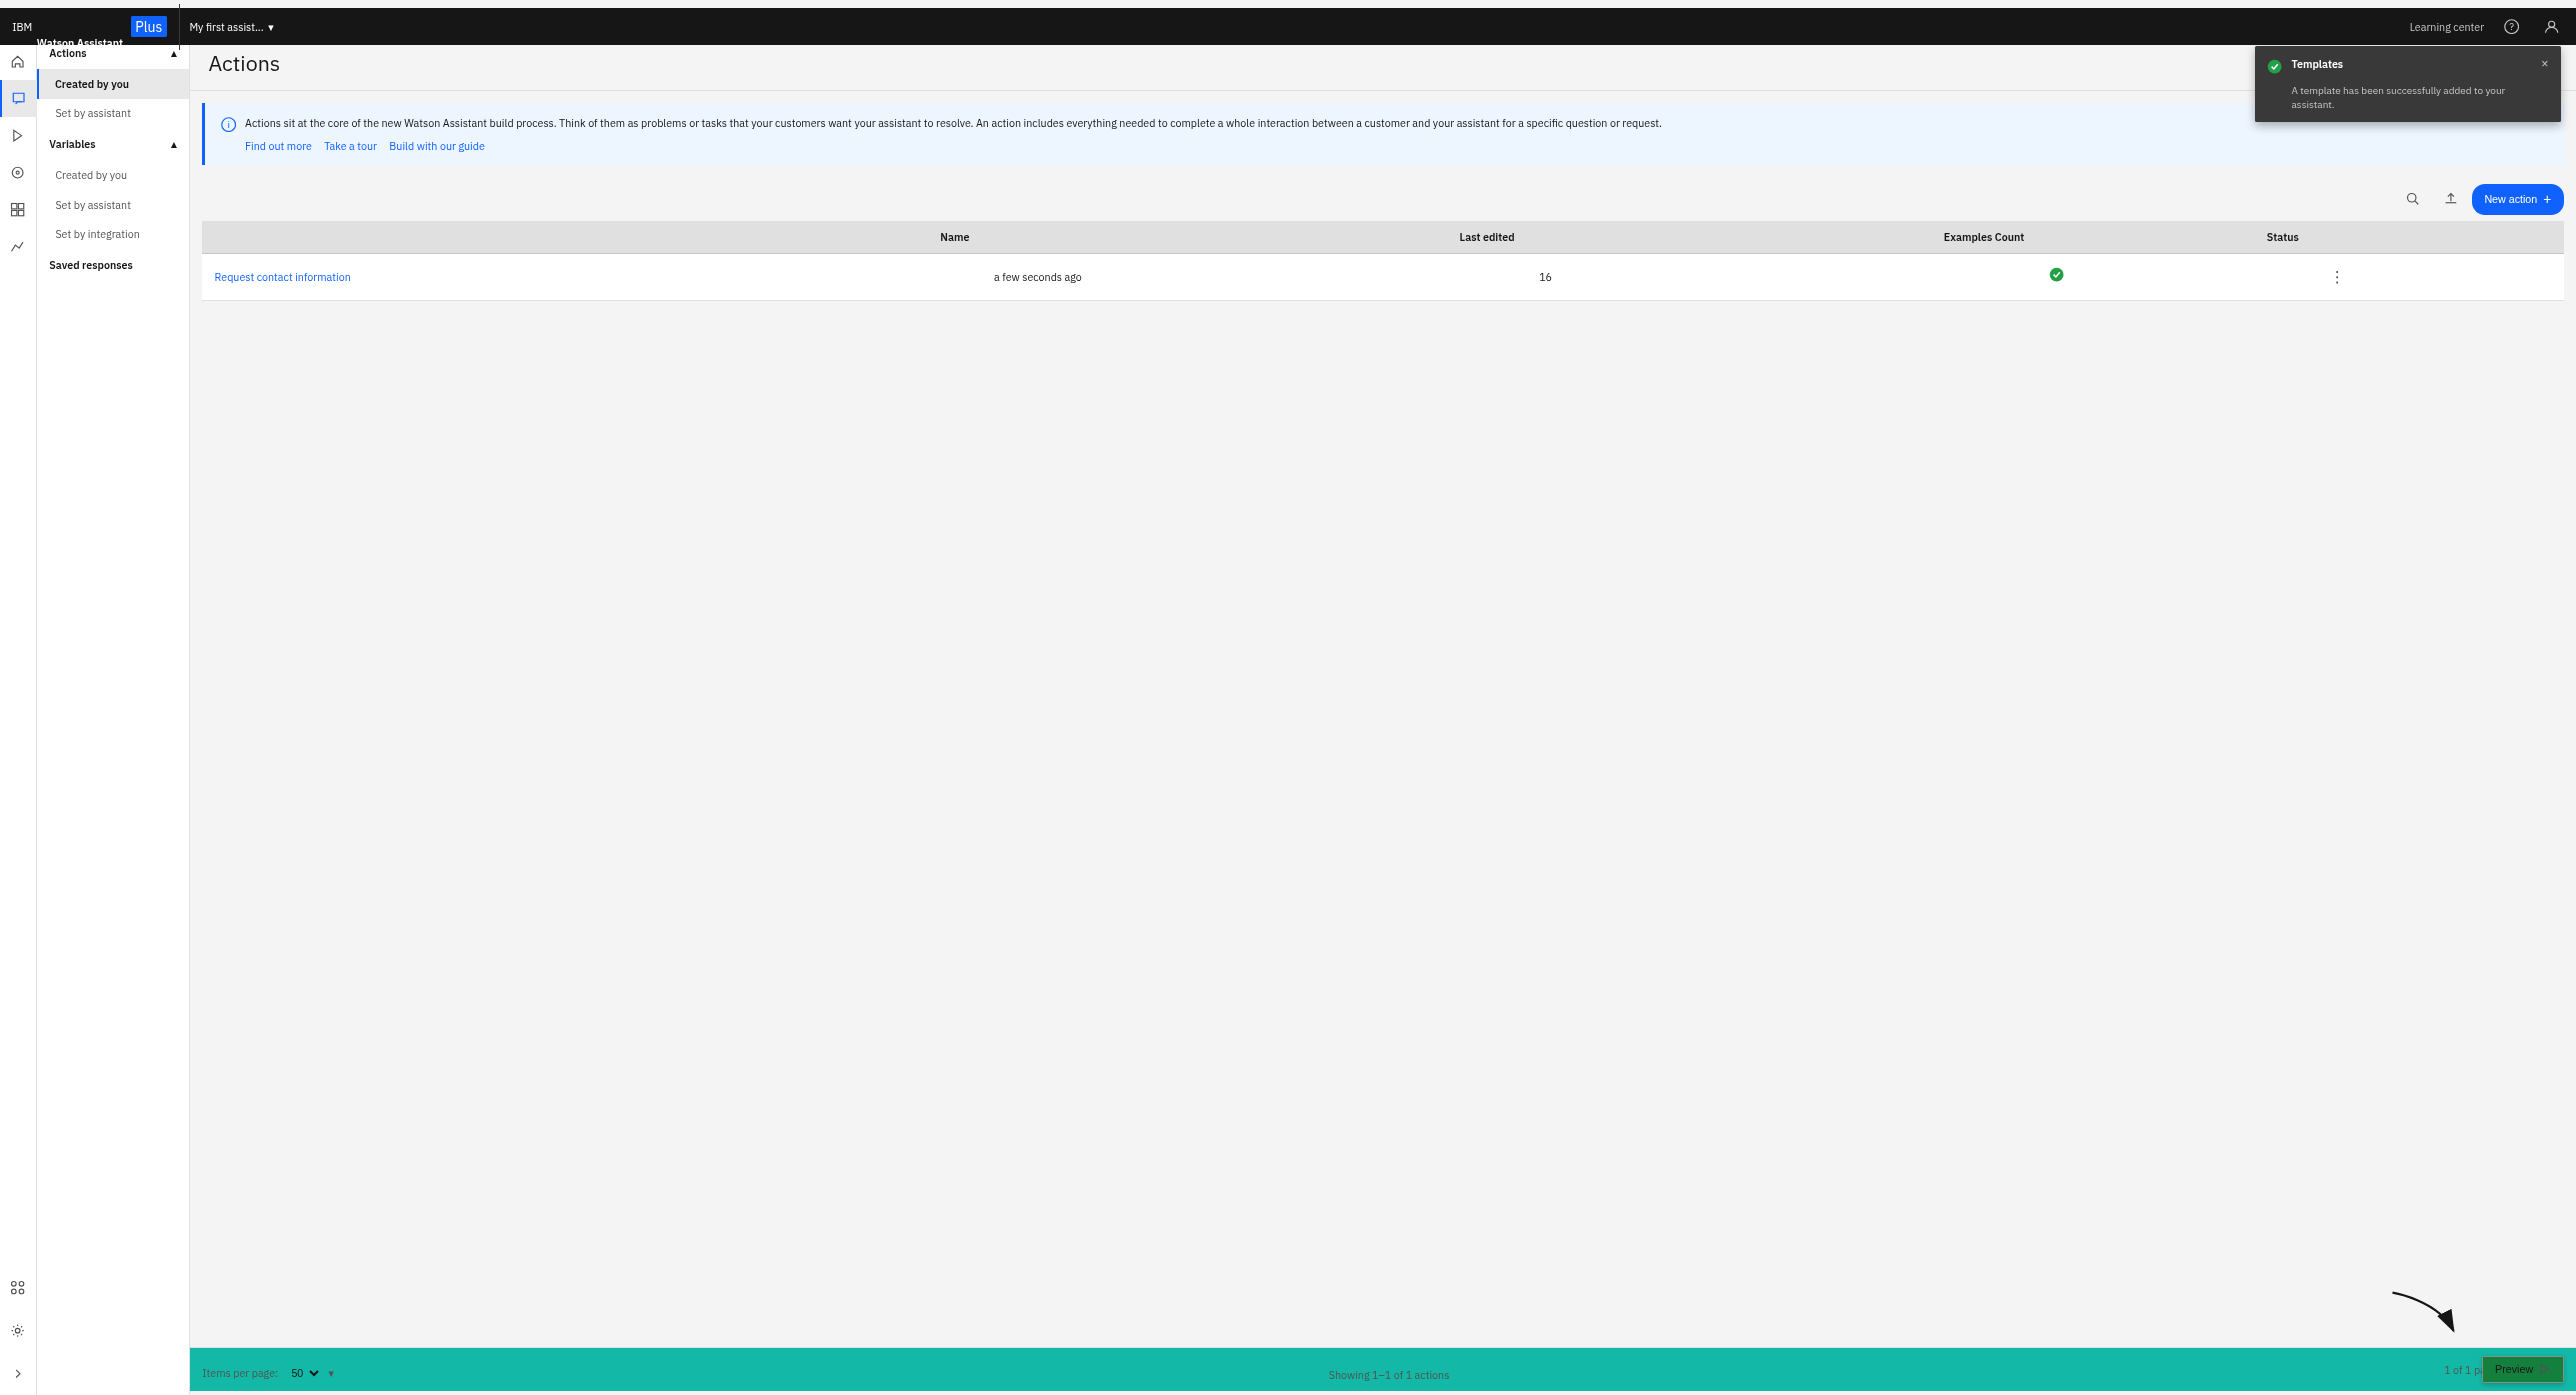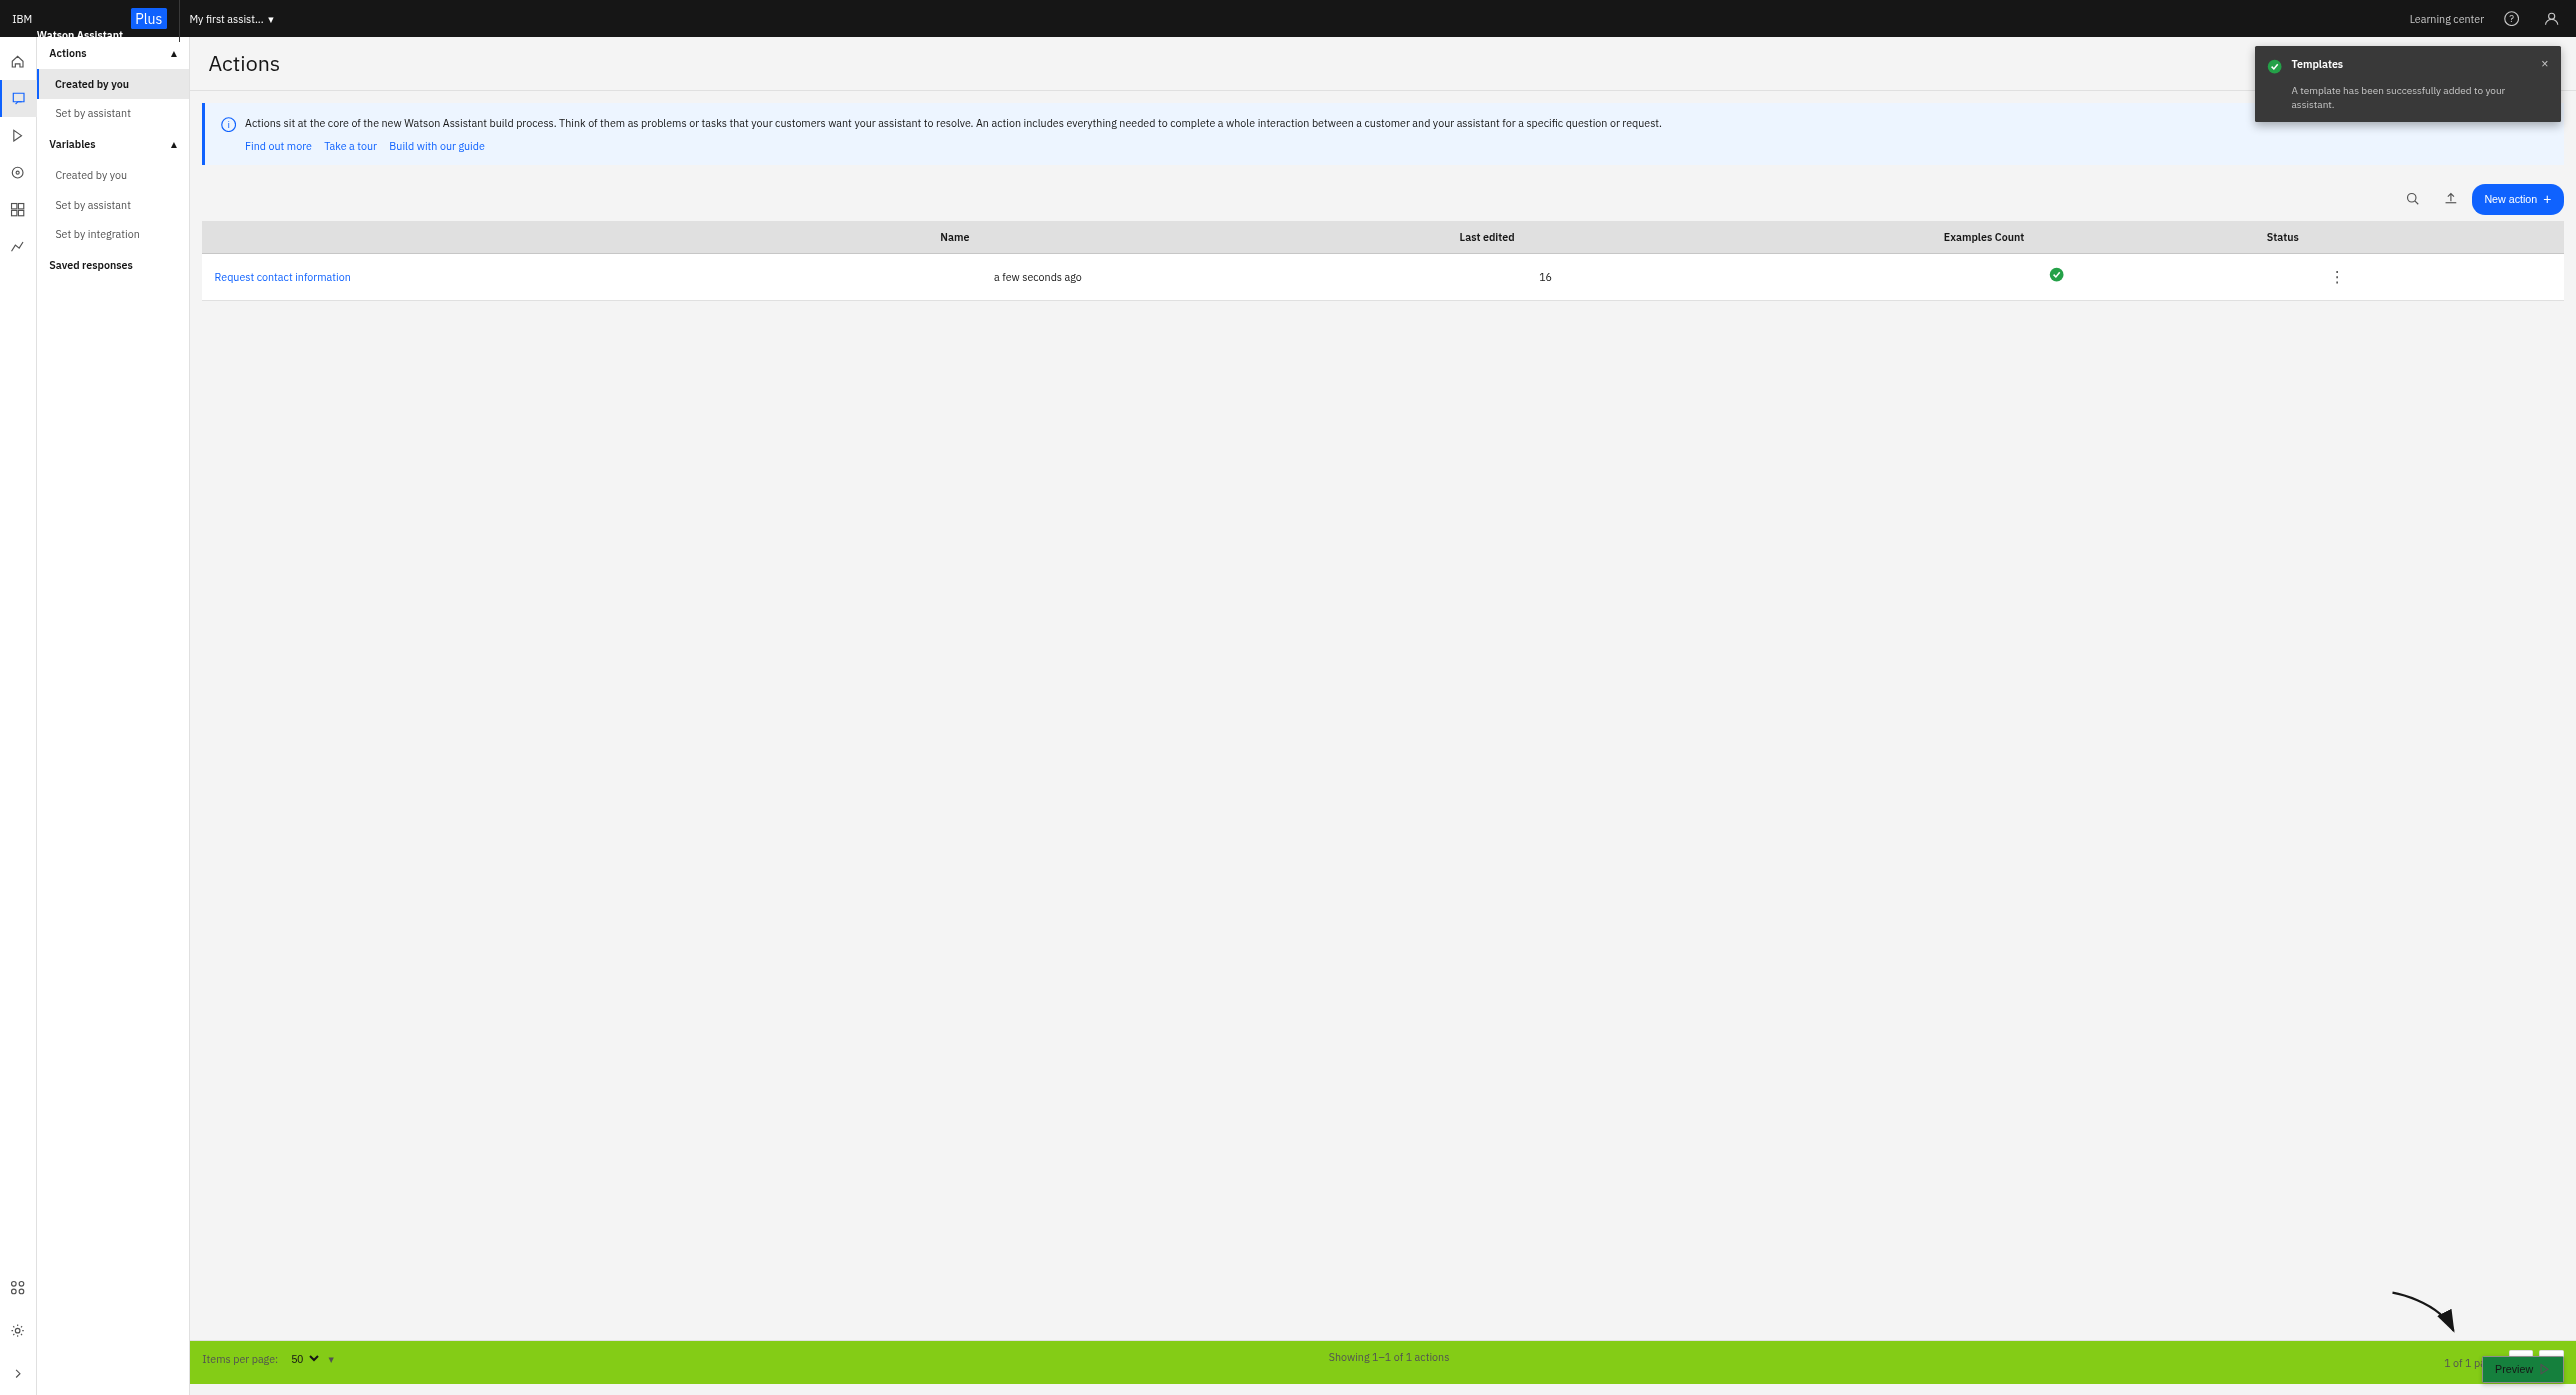--- a/index.html
+++ b/index.html
@@ -1,21 +1,21 @@
 <!DOCTYPE html>
 <html style="font-size:12.3px"><head>
   <meta charset="utf-8">
   <style>
     * { box-sizing: border-box; margin: 0; padding: 0; }
     body { font-family: 'IBM Plex Sans', Arial, sans-serif; font-size: 10.7px; background: #f4f4f4; color: #161616; height: 100vh; overflow: hidden; }
 
     
     .top-nav {
       display: flex; align-items: center; background: #161616; color: #fff;
-      height: 37px; padding: 0 12.3px; position: fixed; top: 0; left: 0; right: 0; z-index: 100;
+      height: 37px; padding: 0 12.3px; position: fixed; top: 8px; left: 0; right: 0; z-index: 100;
     }
     .top-nav-brand { display: flex; align-items: center; gap: 4.6px; font-size: 10.7px; border-right: 0.8px solid #393939; padding-right: 12.3px; margin-right: 9.2px; }
     .brand-ibm { font-weight: 400; }
     .brand-watson { font-weight: 600; margin-top: 32px; }
     .brand-plus { background: #0f62fe; color: #fff; font-size: 14px; padding: 1.5px 4.6px; border-radius: 1.5px; margin-left: 3.1px; }
     .top-nav-assistant { display: flex; align-items: center; gap: 4.6px; font-size: 10.7px; color: #c6c6c6; cursor: pointer; }
     .top-nav-assistant span { color: #fff; }
     .top-nav-right { margin-left: auto; display: flex; align-items: center; gap: 15.3px; }
     .top-nav-right .learning { font-size: 10.7px; color: #c6c6c6; cursor: pointer; }
     .top-nav-icon { width: 24.5px; height: 24.5px; display: flex; align-items: center; justify-content: center; cursor: pointer; color: #c6c6c6; border-radius: 50%; }
@@ -103,23 +103,23 @@
     }
     .action-link { color: #0f62fe; text-decoration: none; cursor: pointer; }
     .status-green { color: #24a148; font-size: 13.8px; }
     .row-menu-btn {
       background: transparent; border: none; cursor: pointer; color: #525252;
       font-size: 15.3px; padding: 3.1px 6.1px; border-radius: 1.5px;
     }
 
     
     .table-footer {
-      display: flex; align-items: flex-start; justify-content: space-between;
-      padding: 9.2px 12.3px; background: #84cc16; border-top: 0.8px solid #e0e0e0;
-      font-size: 10.7px; color: #525252; position: sticky; bottom: 11px;
+      display: flex; align-items: flex-end; justify-content: space-between;
+      padding: 9.2px 12.3px; background: #14b8a6; border-top: 0.8px solid #e0e0e0;
+      font-size: 10.7px; color: #525252; position: sticky; bottom: 4px;
     }
     .items-per-page { display: flex; align-items: center; gap: 6.1px; }
     .items-per-page select {
       border: none; background: transparent; font-size: 10.7px; color: #161616;
       cursor: pointer; padding: 1.5px 3.1px;
     }
     .pagination { display: flex; align-items: center; gap: 6.1px; }
     .page-btn {
       width: 24.5px; height: 24.5px; border: 0.8px solid #e0e0e0; background: #fff;
       cursor: pointer; display: flex; align-items: center; justify-content: center;

